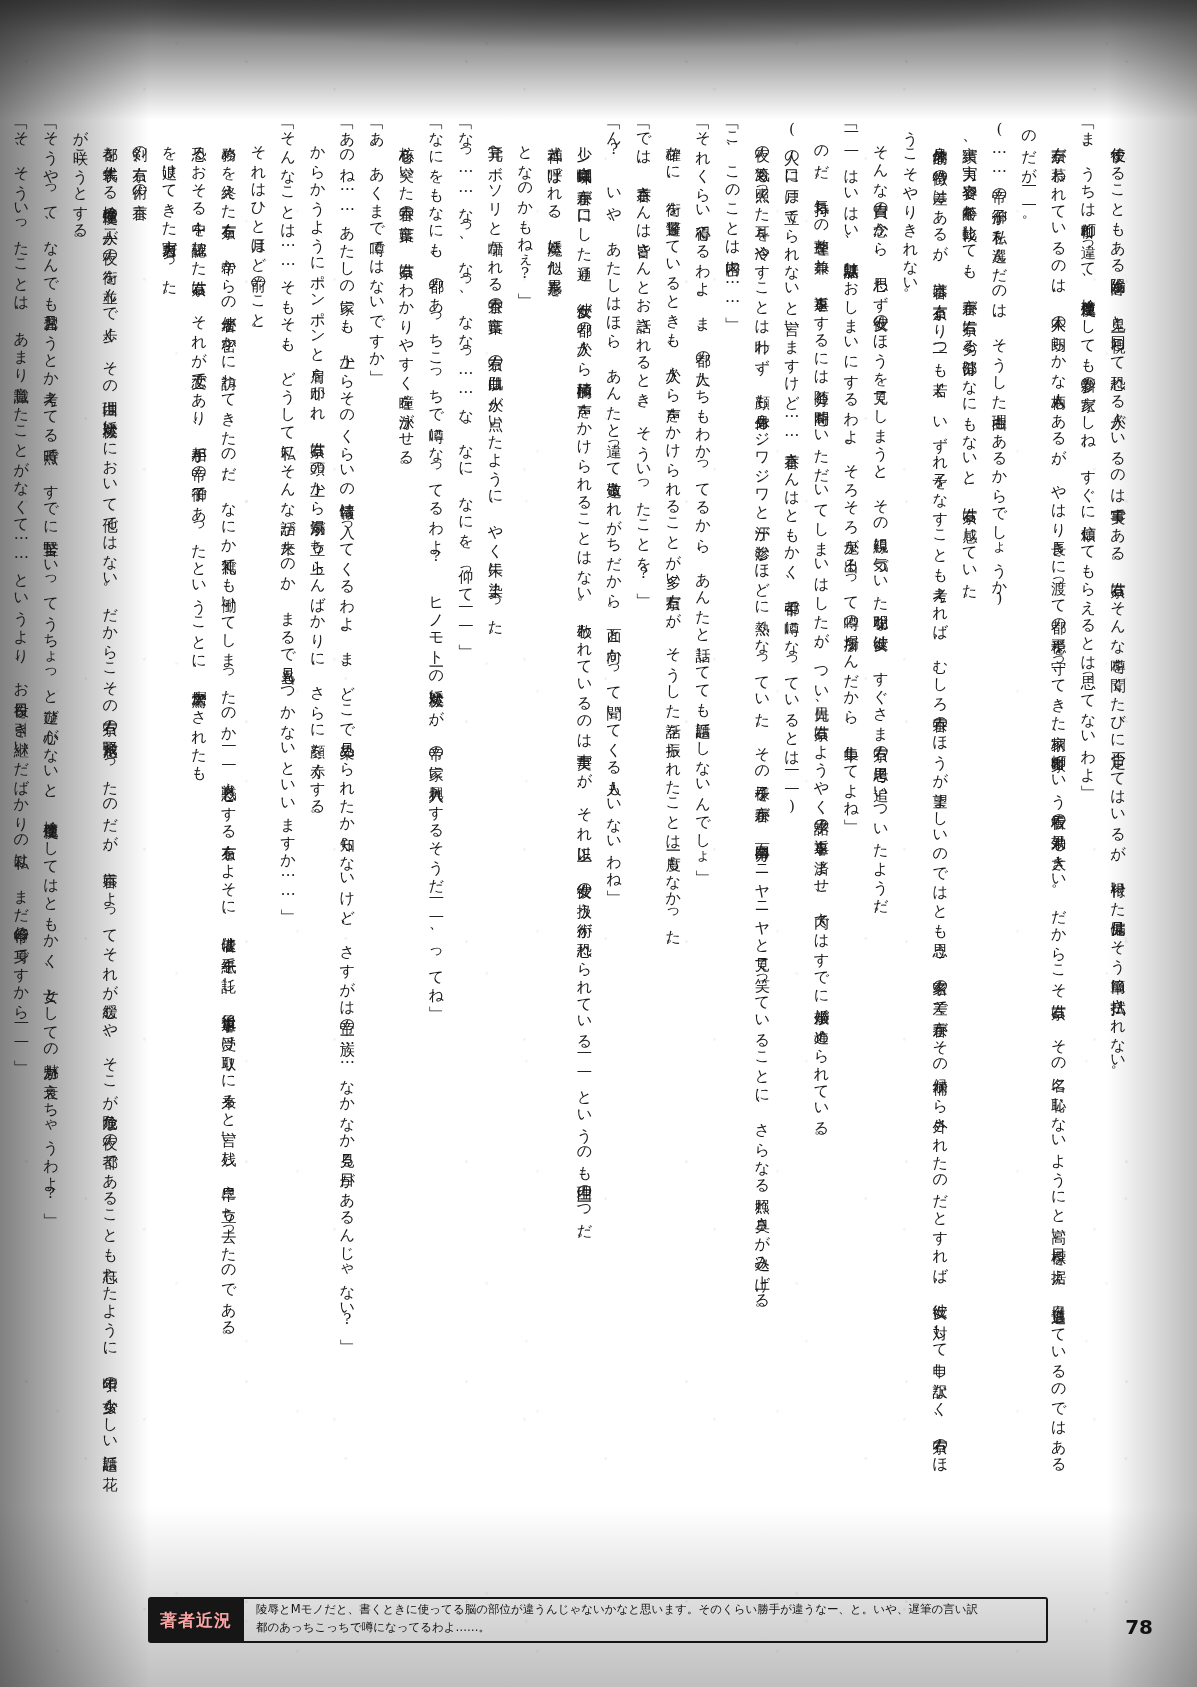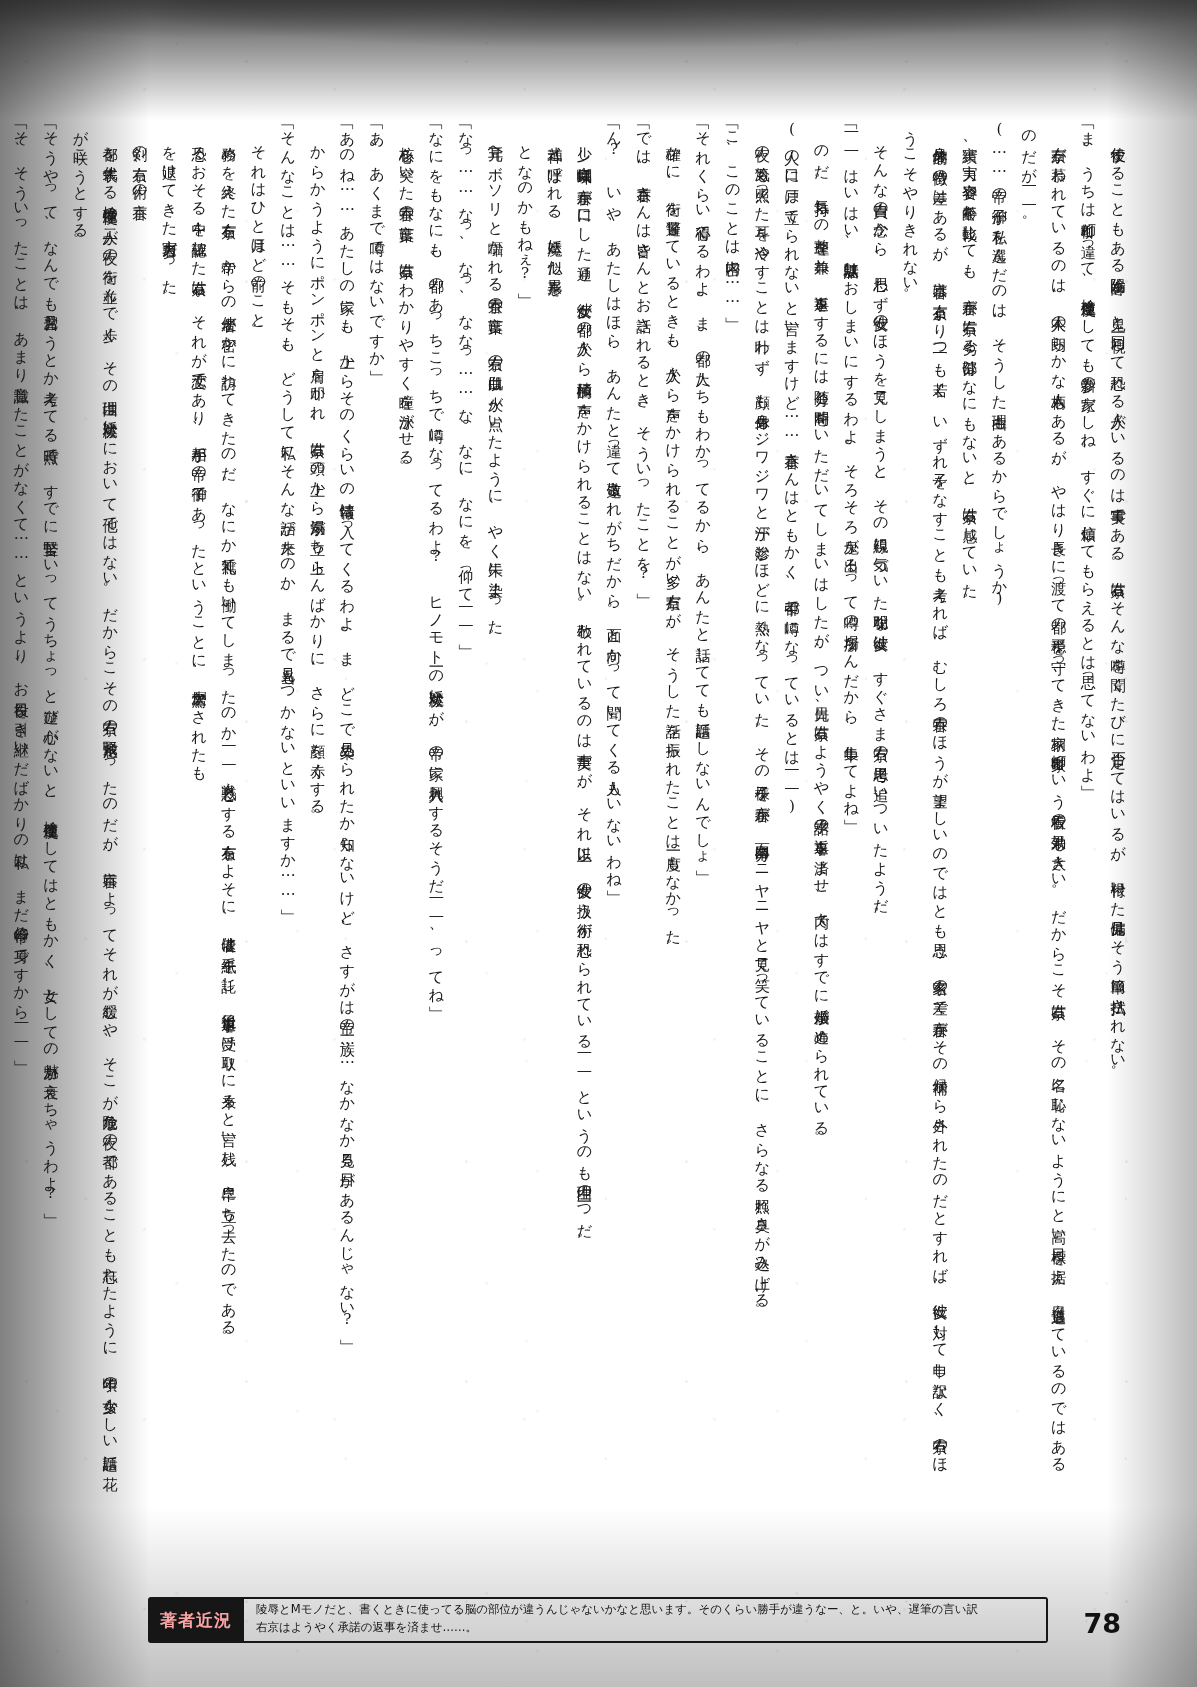--- a/index.html
+++ b/index.html
@@ -131,25 +131,25 @@
     font-family: "DejaVu Sans", "Liberation Sans", sans-serif;
     font-size: 11.5px;
     line-height: 1.55;
     color: #111;
     display: flex;
     flex-direction: column;
     justify-content: flex-end;
   }
   .page-number {
     position: absolute;
-    right: 76px;
+    right: 44px;
     bottom: 48px;
     font-family: "DejaVu Sans", "Liberation Sans", sans-serif;
     font-weight: bold;
-    font-size: 27px;
+    font-size: 20px;
     color: #111;
   }
 </style>
 </head>
 <body>
 
 <div id="page">
 
   <div class="grunge-top"></div>
   <div class="grunge-left"></div>
@@ -203,19 +203,19 @@
         <p class="noindent">「そ、そういったことは、あまり意識したことがなくて……というより、お役目を引き継いだばかりの私は、まだ修行中の身ですから——」</p>
         <p>自身の外見、魅力、男女の仲。</p>
       </div>
 
   </div>
 
   <div class="footer">
     <div class="footer-tag">著者近況</div>
     <div class="footer-body">
       <div>陵辱とMモノだと、書くときに使ってる脳の部位が違うんじゃないかなと思います。そのくらい勝手が違うなー、と。いや、遅筆の言い訳</div>
-      <div>右京はようやく承諾の返事を済ませ……。</div>
+      <div>都のあっちこっちで噂になってるわよ……。</div>
     </div>
   </div>
 
   <div class="page-number">78</div>
 
 </div>
 
 </body></html>

